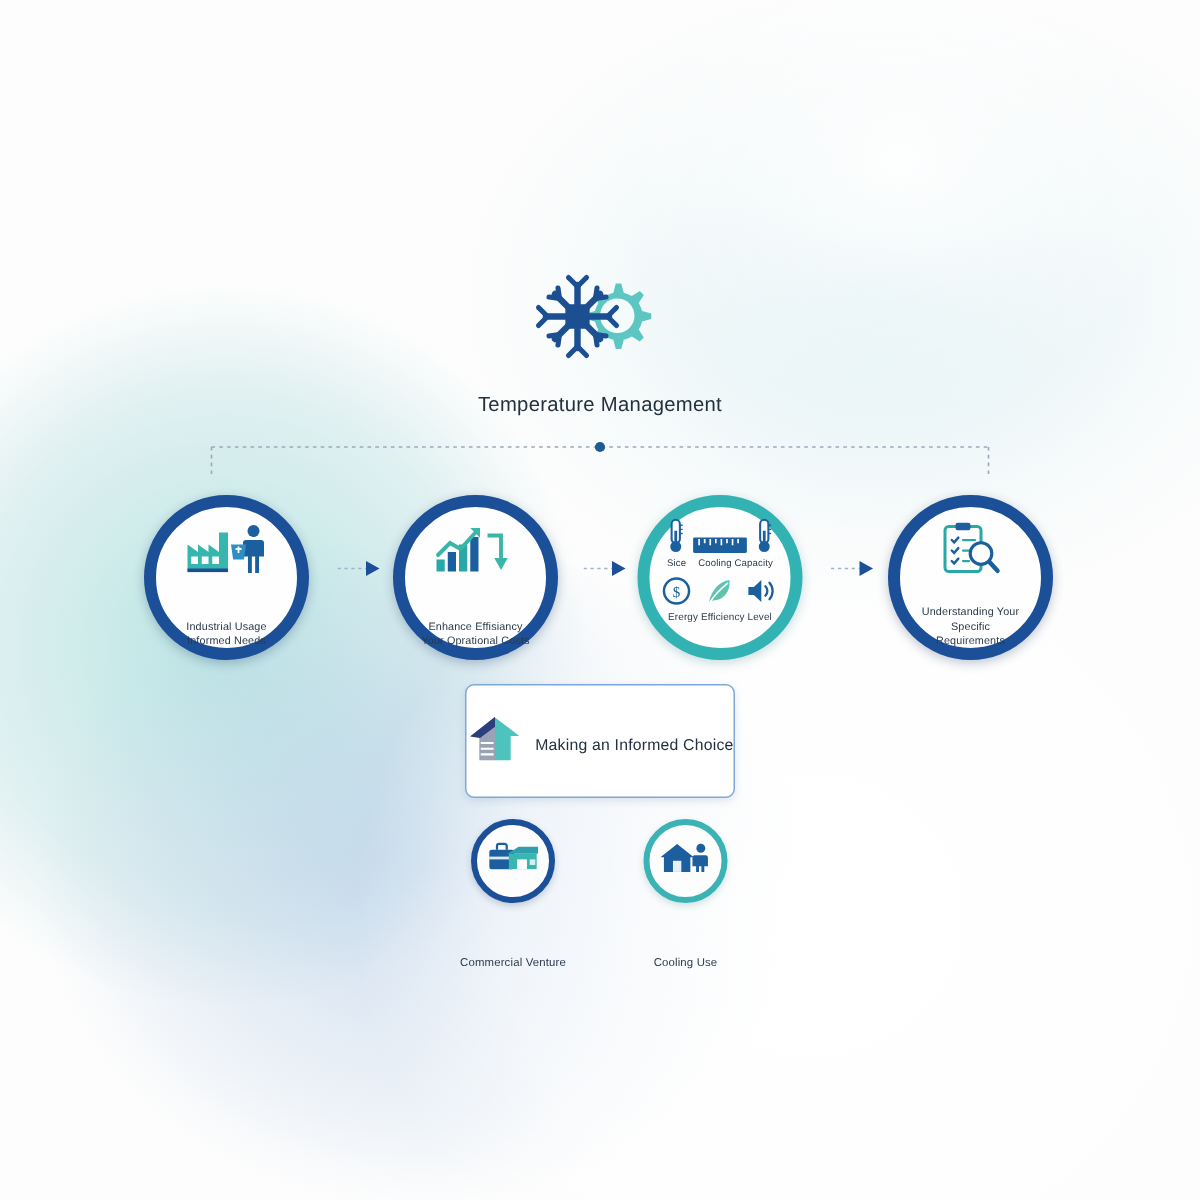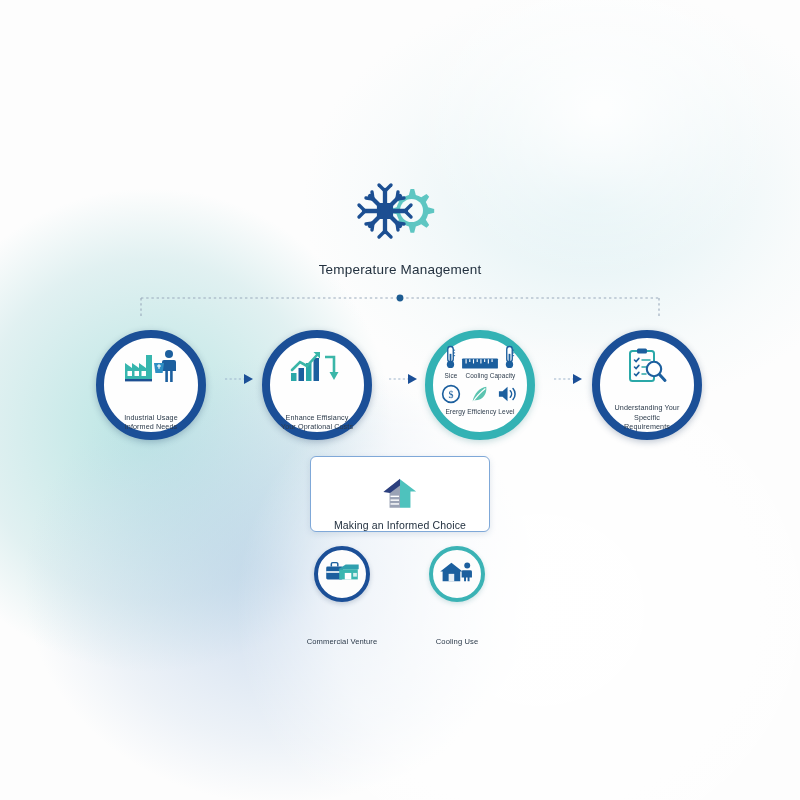--- a/index.html
+++ b/index.html
@@ -60,21 +60,21 @@
   .tnode-cap2{font-size:6.6px;color:#2b3a4a;margin-top:2px;letter-spacing:.1px;}
 
   
   .arrow{position:absolute;top:372px;width:30px;height:14px;}
 
   
   .card{
     position:absolute;left:310px;top:456px;width:178px;height:74px;
     background:#ffffff;border:1px solid #7fa8d8;border-radius:6px;
     box-shadow:0 2px 6px rgba(90,120,160,.18);
-    display:flex;flex-direction:column;align-items:center;justify-content:flex-end;
+    display:flex;flex-direction:row;align-items:center;justify-content:space-between;
   }
   .card .chouse{margin-top:2px;}
   .card .clbl{font-size:10.5px;color:#22303f;margin-top:5px;letter-spacing:.15px;}
 
   
   .mini{position:absolute;top:546px;width:56px;height:56px;border-radius:50%;
     background:#fdfdfd;display:flex;align-items:center;justify-content:center;box-sizing:border-box;}
   .mini.navy{border:4px solid #1b4f97;box-shadow:0 2px 5px rgba(20,50,95,.22);}
   .mini.teal{border:4px solid #3bb3b5;box-shadow:0 2px 5px rgba(30,120,125,.2);}
   #mini1{left:314px;}

